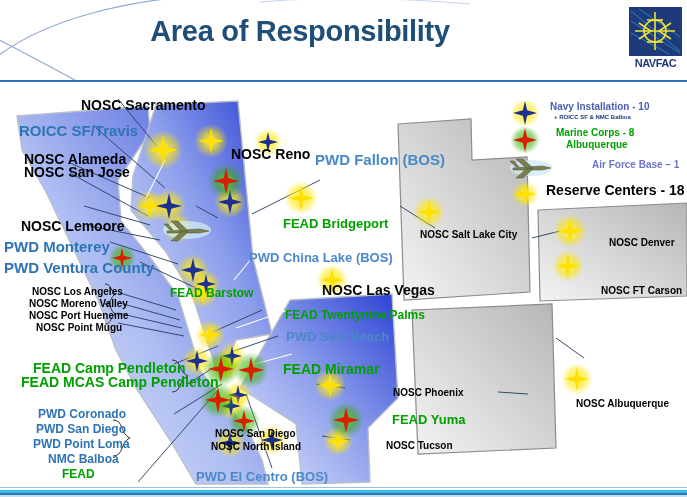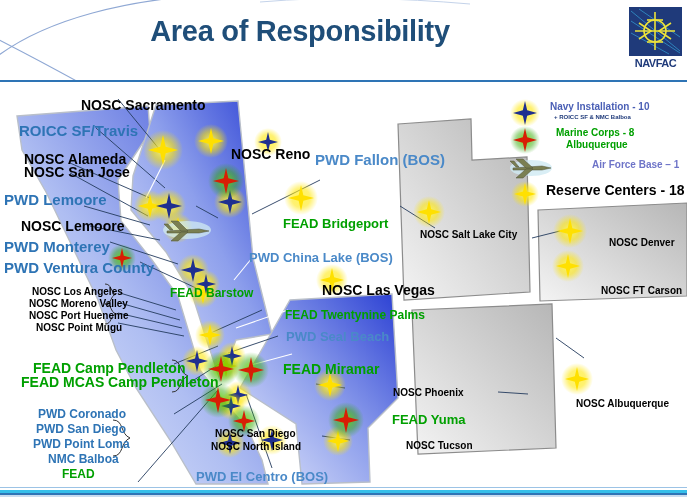--- a/index.html
+++ b/index.html
@@ -357,21 +357,20 @@
           <path d="M-17,0 L-23,-6 L-19,-6 L-14,0 Z"></path>
         </g>
       </g>
     </g>
   </svg>
 
   <div class="lbl s11 lbl-black" style="left:81px; top:98px;">NOSC Sacramento</div>
   <div class="lbl s15 lbl-blue" style="left:19px; top:123px;">ROICC SF/Travis</div>
   <div class="lbl s11 lbl-black" style="left:24px; top:152px;">NOSC Alameda</div>
   <div class="lbl s11 lbl-black" style="left:24px; top:165px;">NOSC San Jose</div>
-  <div class="lbl s15 lbl-blue" style="left:4px;  top:192px;">PWD Lemoore</div>
   <div class="lbl s11 lbl-black" style="left:21px; top:219px;">NOSC Lemoore</div>
   <div class="lbl s15 lbl-blue" style="left:4px;  top:239px;">PWD Monterey</div>
   <div class="lbl s15 lbl-blue" style="left:4px;  top:260px;">PWD Ventura County</div>
   <div class="lbl s10 lbl-black" style="left:32px; top:287px;">NOSC Los Angeles</div>
   <div class="lbl s10 lbl-black" style="left:29px; top:299px;">NOSC Moreno Valley</div>
   <div class="lbl s10 lbl-black" style="left:29px; top:311px;">NOSC Port Hueneme</div>
   <div class="lbl s10 lbl-black" style="left:36px; top:323px;">NOSC Point Mugu</div>
   <div class="lbl s11 lbl-green" style="left:21px; top:361px;padding-left:12px;">FEAD Camp Pendleton</div>
   <div class="lbl s11 lbl-green" style="left:21px; top:375px;">FEAD MCAS Camp Pendleton</div>
   <div class="lbl s12 lbl-blue" style="left:38px; top:408px;">PWD Coronado</div>
@@ -391,21 +390,21 @@
   <div class="lbl s11 lbl-green" style="left:283px; top:362px;">FEAD Miramar</div>
   <div class="lbl s10 lbl-black" style="left:215px; top:429px;">NOSC San Diego</div>
   <div class="lbl s10 lbl-black" style="left:211px; top:442px;">NOSC North Island</div>
   <div class="lbl s13 lbl-blue2" style="left:196px; top:470px;">PWD El Centro (BOS)</div>
 
   <div class="lbl s10 lbl-black" style="left:420px; top:230px;">NOSC Salt Lake City</div>
   <div class="lbl s10 lbl-black" style="left:609px; top:238px;">NOSC Denver</div>
   <div class="lbl s10 lbl-black" style="left:601px; top:286px;">NOSC FT Carson</div>
   <div class="lbl s10 lbl-black" style="left:393px; top:388px;">NOSC Phoenix</div>
   <div class="lbl s13 lbl-green" style="left:392px; top:413px;">FEAD Yuma</div>
-  <div class="lbl s10 lbl-black" style="left:406px; top:441px;">NOSC Tucson</div>
+  <div class="lbl s10 lbl-black" style="left:386px; top:441px;">NOSC Tucson</div>
   <div class="lbl s10 lbl-black" style="left:576px; top:399px;">NOSC Albuquerque</div>
 
   <div class="legend">
 
     <div class="leg-row" style="left:0px; top:0px;">
       <svg width="34" height="30" style="position:absolute;left:0;top:0" viewBox="-17 -15 34 30">
         <ellipse rx="15" ry="14" fill="url(#glowY)"></ellipse>
         <use href="#star4" x="-12" y="-12" width="24" height="24" fill="#1F2F8F"></use>
       </svg>
       <div class="leg-txt leg-navy s10" style="left:42px; top:3px;">Navy Installation  - 10</div>

